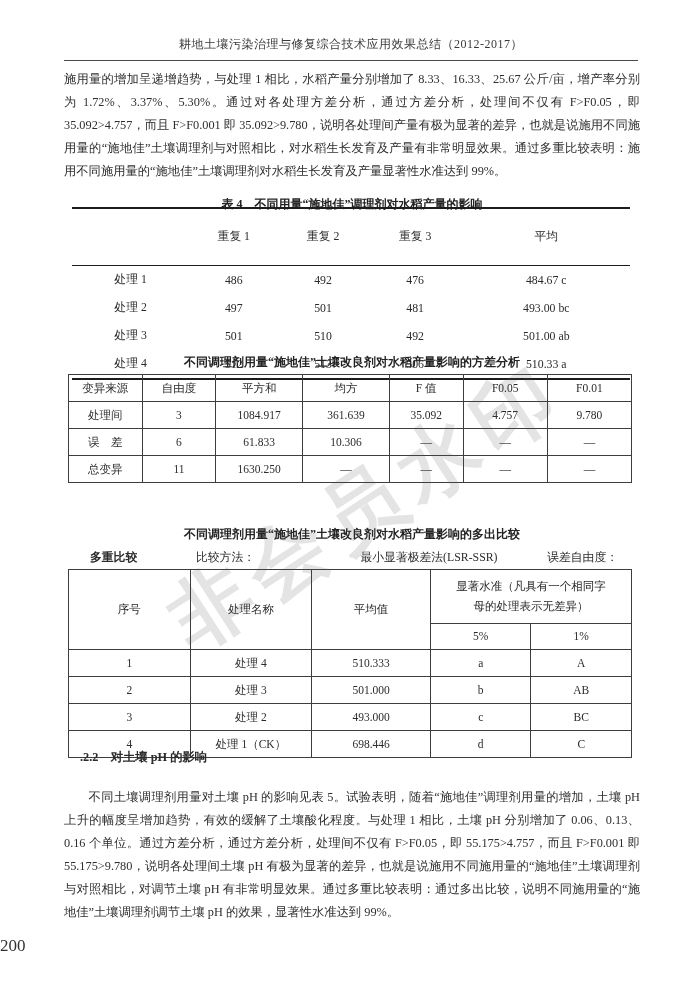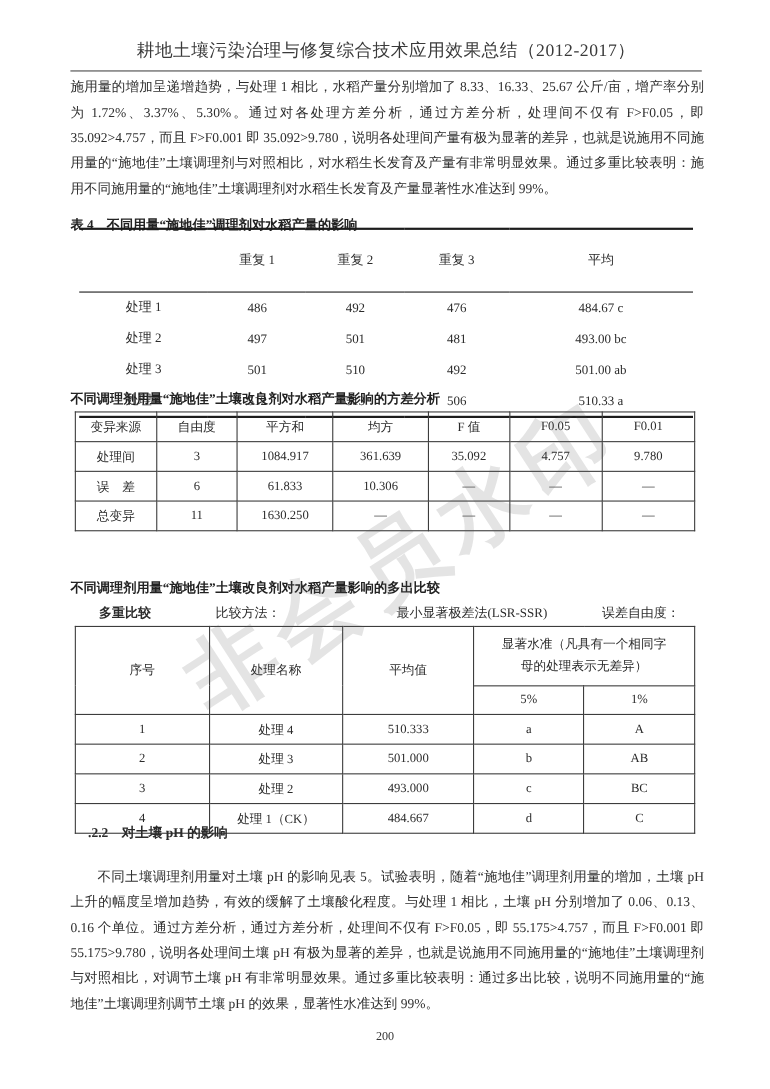--- a/index.html
+++ b/index.html
@@ -5,37 +5,37 @@
   html,body{margin:0;padding:0;background:#e9e9e9;}
   .page{
     position:relative;width:700px;height:990px;margin:0 auto;
     background:#ffffff;overflow:hidden;
     font-family:"Liberation Serif","DejaVu Serif",serif;
     color:#2b2b2b;
   }
   
   .hdr{
     position:absolute;top:36px;left:64px;width:574px;
-    text-align:center;font-size:16px;letter-spacing:.5px;color:#3a3a3a;
+    text-align:center;font-size:12px;letter-spacing:.5px;color:#3a3a3a;
     padding-bottom:7px;border-bottom:1.4px solid #4a4a4a;
   }
   
   .para{
     position:absolute;left:64px;width:576px;
     font-size:12.3px;line-height:23px;text-align:justify;color:#2e2e2e;
   }
   .p1{top:68px;}
   .p2{top:786px;text-indent:2em;}
   .sec{
     position:absolute;top:749px;left:64px;width:576px;
     font-size:12.3px;font-weight:bold;padding-left:16px;box-sizing:border-box;
   }
   
   .ttitle{
-    position:absolute;left:64px;width:576px;
+    position:absolute;left:64px;width:576px;text-align:center;
     font-weight:bold;font-size:12px;color:#222;
   }
   .t4-title{top:196px;}
   .t5-title{top:354px;}
   .t6-title{top:526px;}
   
   table{border-collapse:collapse;table-layout:fixed;}
   .t4{
     position:absolute;top:207px;left:72px;width:558px;
     font-size:11.8px;border-top:2.2px solid #1c1c1c;border-bottom:2.2px solid #1c1c1c;
@@ -62,22 +62,22 @@
   
   .t6{
     position:absolute;top:569px;left:68px;width:564px;font-size:11.5px;
   }
   .t6 th,.t6 td{border:1px solid #3d3d3d;padding:5.5px 4px;text-align:center;font-weight:normal;}
   .t6 .c0{width:20%;} .t6 .c1{width:20%;} .t6 .c2{width:19.5%;} .t6 .c3{width:20%;} .t6 .c4{width:20.5%;}
   .t6 .sig{line-height:20px;padding:4px 20px;}
   .t6 .rowspanned{height:68px;}
   
   .pageno{
-    position:absolute;top:936px;left:0;width:700px;text-align:center;
-    font-size:11px;color:#333;
+    position:absolute;top:936px;left:0;width:700px;text-align:left;
+    font-size:17px;color:#333;
   }
   
   .watermark{
     position:absolute;left:142px;top:466px;width:444px;
     font-size:80px;line-height:84px;font-weight:bold;letter-spacing:10px;
     color:rgba(90,90,90,0.16);white-space:nowrap;text-align:center;
     transform:rotate(-33deg);transform-origin:center;
     z-index:40;pointer-events:none;
     font-family:"Liberation Sans","DejaVu Sans",sans-serif;
   }
@@ -220,21 +220,21 @@
       <tr>
         <td>3</td>
         <td>处理 2</td>
         <td>493.000</td>
         <td>c</td>
         <td>BC</td>
       </tr>
       <tr>
         <td>4</td>
         <td>处理 1（CK）</td>
-        <td>484.667</td>
+        <td>698.446</td>
         <td>d</td>
         <td>C</td>
       </tr>
     </tbody>
   </table>
 
   <div class="sec">.2.2　对土壤 pH 的影响</div>
 
   <div class="para p2">不同土壤调理剂用量对土壤 pH 的影响见表 5。试验表明，随着“施地佳”调理剂用量的增加，土壤 pH 上升的幅度呈增加趋势，有效的缓解了土壤酸化程度。与处理 1 相比，土壤 pH 分别增加了 0.06、0.13、0.16 个单位。通过方差分析，通过方差分析，处理间不仅有 F&gt;F0.05，即 55.175&gt;4.757，而且 F&gt;F0.001 即 55.175&gt;9.780，说明各处理间土壤 pH 有极为显著的差异，也就是说施用不同施用量的“施地佳”土壤调理剂与对照相比，对调节土壤 pH 有非常明显效果。通过多重比较表明：通过多出比较，说明不同施用量的“施地佳”土壤调理剂调节土壤 pH 的效果，显著性水准达到 99%。</div>
 

